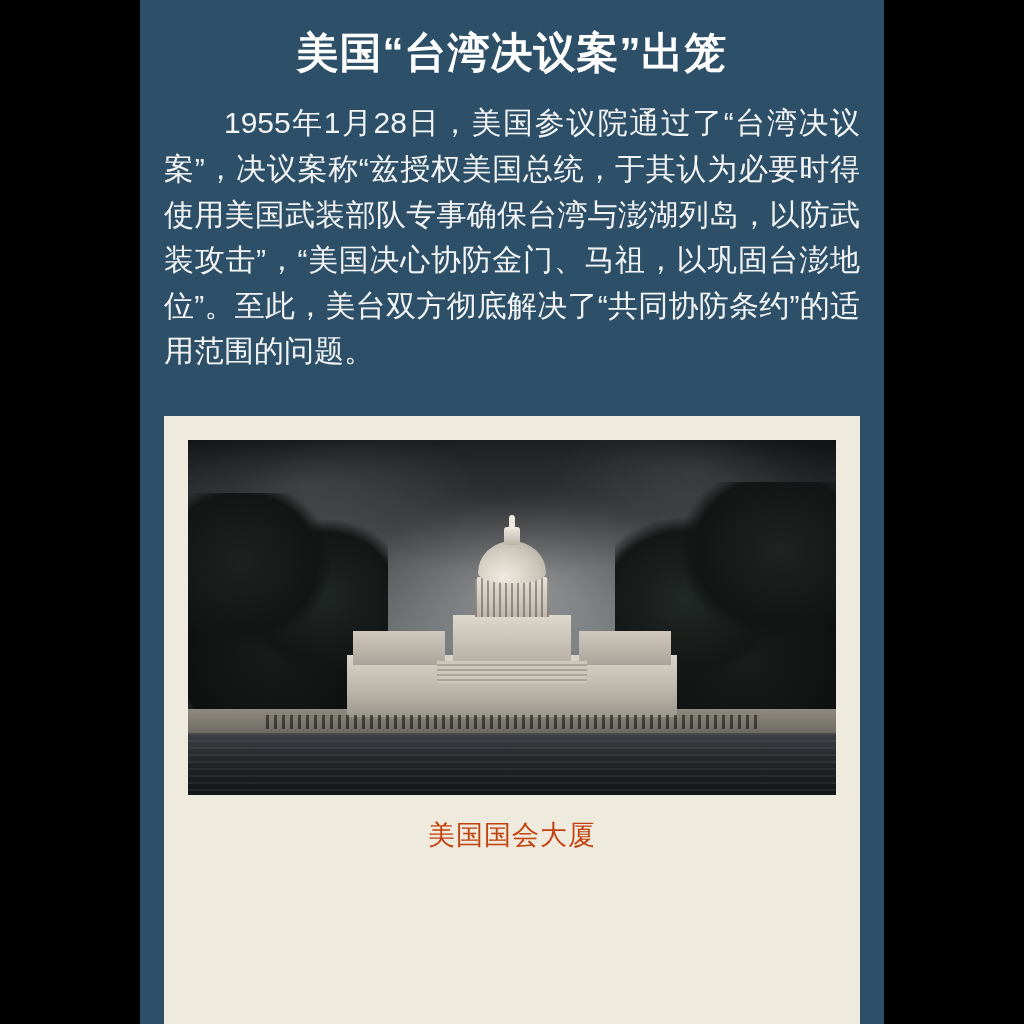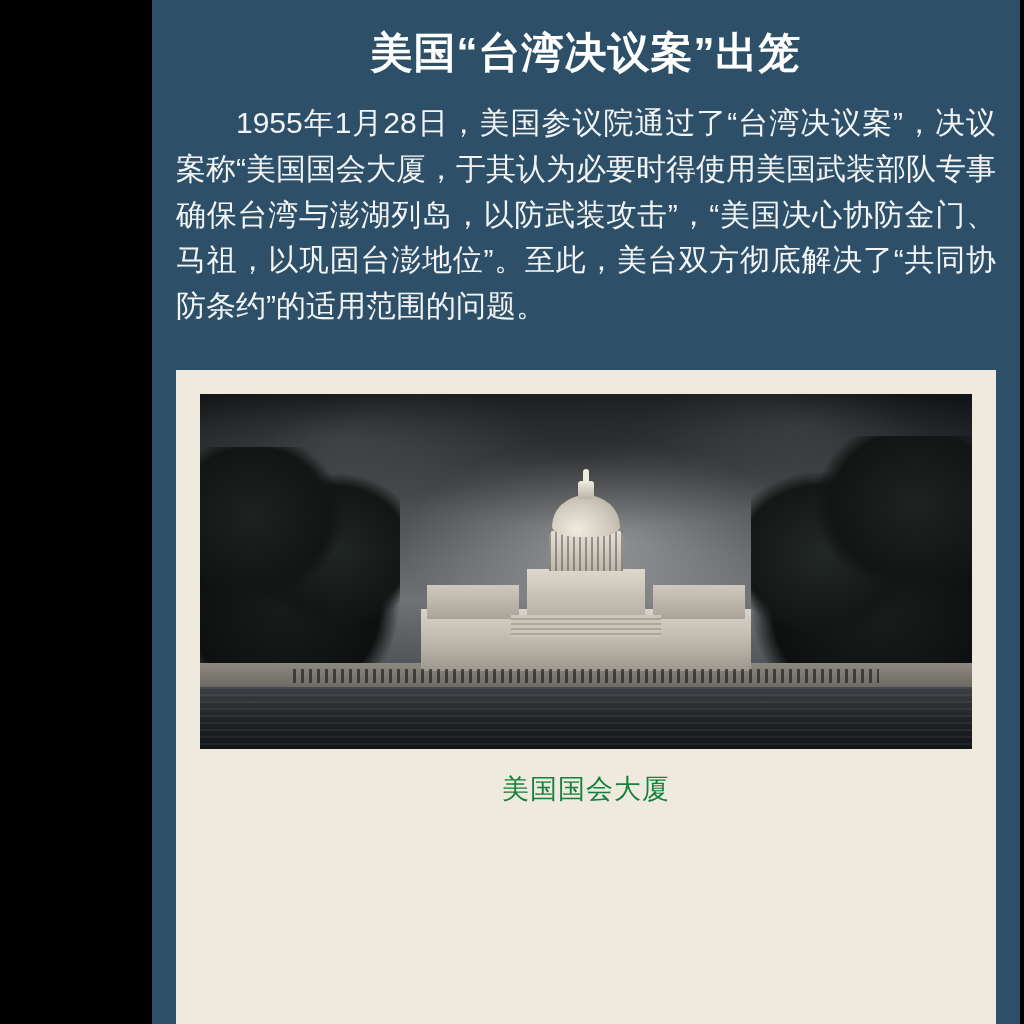--- a/index.html
+++ b/index.html
@@ -14,23 +14,23 @@
     font-family: "Liberation Sans", sans-serif;
   }
   .page {
     position: relative;
     width: 1024px;
     height: 1024px;
     background: #000000;
   }
   .card {
     position: absolute;
-    left: 152px;
+    left: 140px;
     top: 0;
-    width: 868px;
+    width: 744px;
     height: 1024px;
     background: #2d5068;
     display: flex;
     flex-direction: column;
   }
   .title {
     color: #ffffff;
     font-size: 42px;
     font-weight: bold;
     letter-spacing: 1px;
@@ -214,37 +214,37 @@
     height: 62px;
     background: linear-gradient(180deg, #3c4044 0%, #23272a 45%, #121517 100%);
   }
   .water-reflect {
     position: absolute;
     left: 0; right: 0; bottom: 0;
     height: 62px;
     background: repeating-linear-gradient(180deg, rgba(255,255,255,0.055) 0 2px, rgba(0,0,0,0) 2px 7px);
   }
   .caption {
-    color: #15803d;
+    color: #c2410c;
     font-size: 27px;
     text-align: right;
     padding: 22px 0 24px 0;
     letter-spacing: 1px;
   }
 </style>
 </head>
 <body>
 
 <div class="page">
   <div class="card">
 
     <h1 class="title">美国“台湾决议案”出笼</h1>
 
     <div class="body-text">
-      <p class="para">1955年1月28日，美国参议院通过了“台湾决议案”，决议案称“美国国会大厦，于其认为必要时得使用美国武装部队专事确保台湾与澎湖列岛，以防武装攻击”，“美国决心协防金门、马祖，以巩固台澎地位”。至此，美台双方彻底解决了“共同协防条约”的适用范围的问题。</p>
+      <p class="para">1955年1月28日，美国参议院通过了“台湾决议案”，决议案称“兹授权美国总统，于其认为必要时得使用美国武装部队专事确保台湾与澎湖列岛，以防武装攻击”，“美国决心协防金门、马祖，以巩固台澎地位”。至此，美台双方彻底解决了“共同协防条约”的适用范围的问题。</p>
     </div>
 
     <div class="figure">
       <div class="photo">
         <div class="sky"></div>
         <div class="clouds"></div>
         <div class="trees-left"></div>
         <div class="trees-right"></div>
         <div class="ground"></div>
         <div class="capitol">

